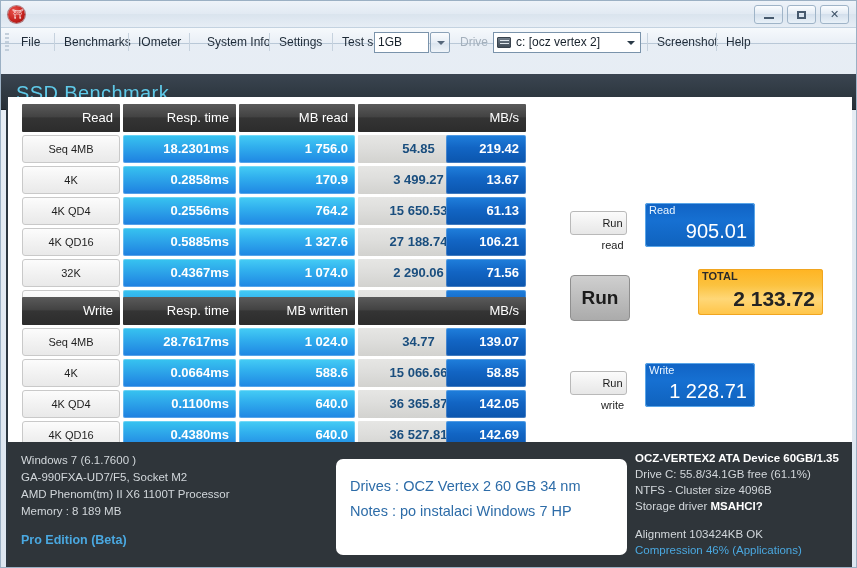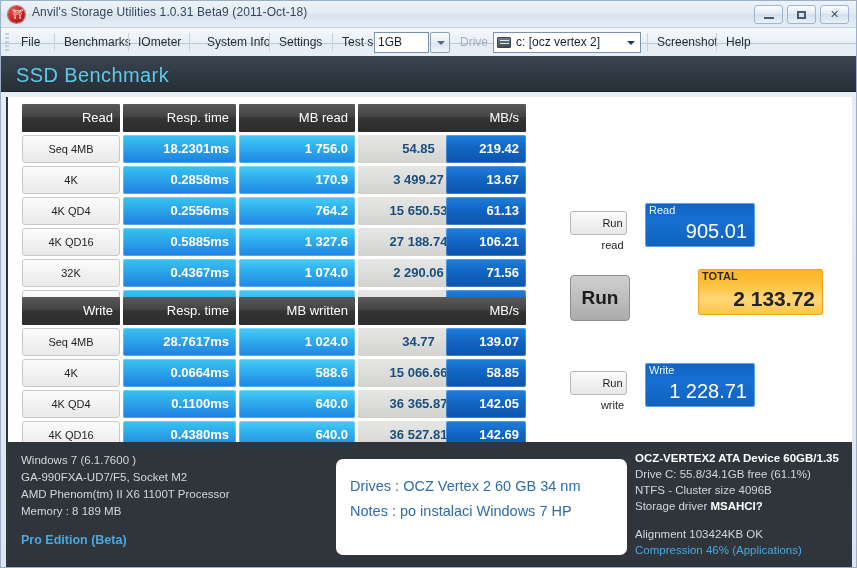--- a/index.html
+++ b/index.html
@@ -97,21 +97,21 @@
   }
   #drive-box .dtext { position: absolute; left: 22px; top: 0; }
   #drive-box .darrow {
     position: absolute; right: 5px; top: 8px;
     width: 0; height: 0; border-left: 4px solid transparent;
     border-right: 4px solid transparent; border-top: 4px solid #2b3a48;
   }
 
   
   #bench-header {
-    position: absolute; left: 0; top: 55px; width: 855px; height: 36px;
+    position: absolute; left: 0; top: 73px; width: 855px; height: 36px;
     background: linear-gradient(180deg,#3b4551 0%,#2f3942 55%,#272f37 100%);
     border-bottom: 1px solid #1b2128;
   }
   #bench-title {
     position: absolute; left: 15px; top: 8px;
     font-size: 20px; color: #5fc9e8; letter-spacing: .4px;
   }
 
   
   #main {
@@ -238,21 +238,20 @@
 </style>
 </head>
 <body>
 
 <div id="window">
 
   <div id="titlebar">
     <div id="app-icon">
       <span class="glyph">⛩</span>
     </div>
-    <div id="title-text">Anvil's Storage Utilities 1.0.31 Beta9 (2011-Oct-18)</div>
 
     <div class="wbtn" id="btn-min">
       <span class="mark">
           <span class="bar"></span>
         </span>
     </div>
     <div class="wbtn" id="btn-max">
       <span class="mark">
           <span class="sq"></span>
         </span>

